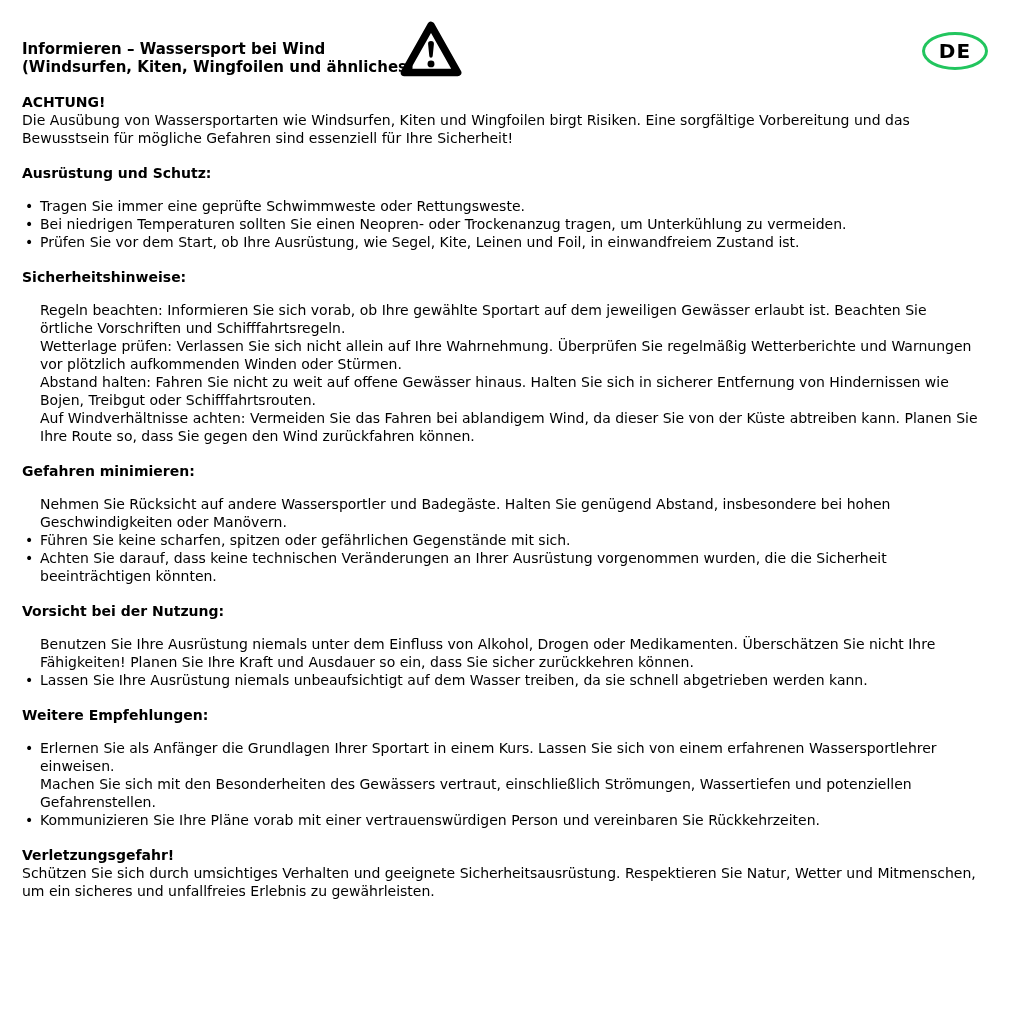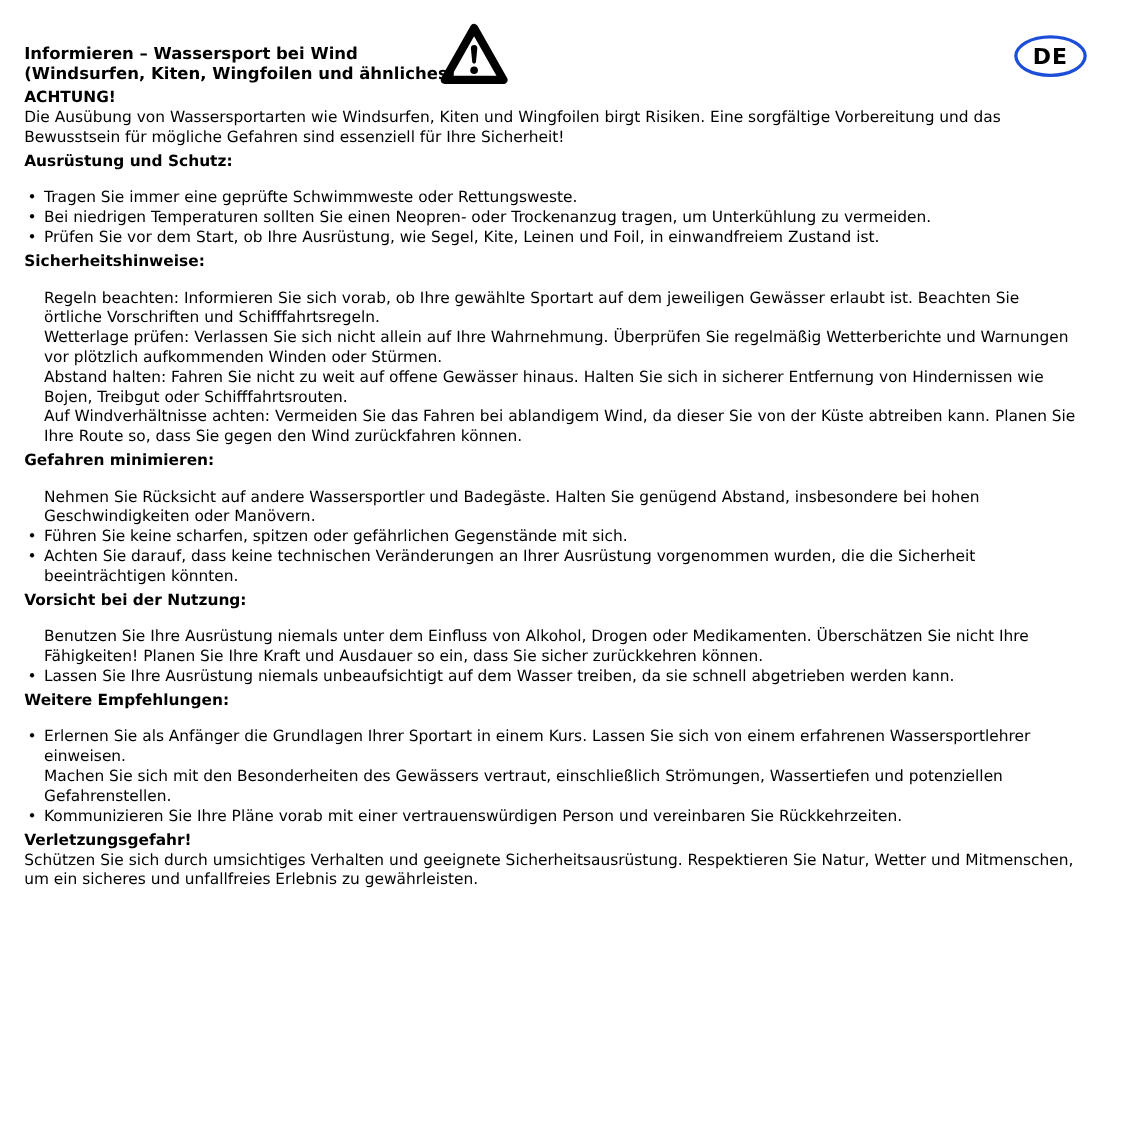--- a/index.html
+++ b/index.html
@@ -33,30 +33,30 @@
     top: -21px;
     width: 62px;
     height: 60px;
   }
   .lang-badge {
     position: absolute;
     right: 10px;
     top: -8px;
     width: 66px;
     height: 38px;
-    border: 3px solid #1d4ed8;
+    border: 3px solid #22c55e;
     border-radius: 50%;
     display: flex;
     align-items: center;
     justify-content: center;
     font-weight: bold;
     font-size: 20px;
     letter-spacing: 1px;
   }
-  section { margin-top: 4px; }
+  section { margin-top: 17px; }
   h2 {
     font-size: 14px;
     font-weight: bold;
     line-height: 18px;
   }
   h2.gap-after { margin-bottom: 15px; }
   ul { list-style: none; }
   li {
     position: relative;
     padding-left: 18px;

